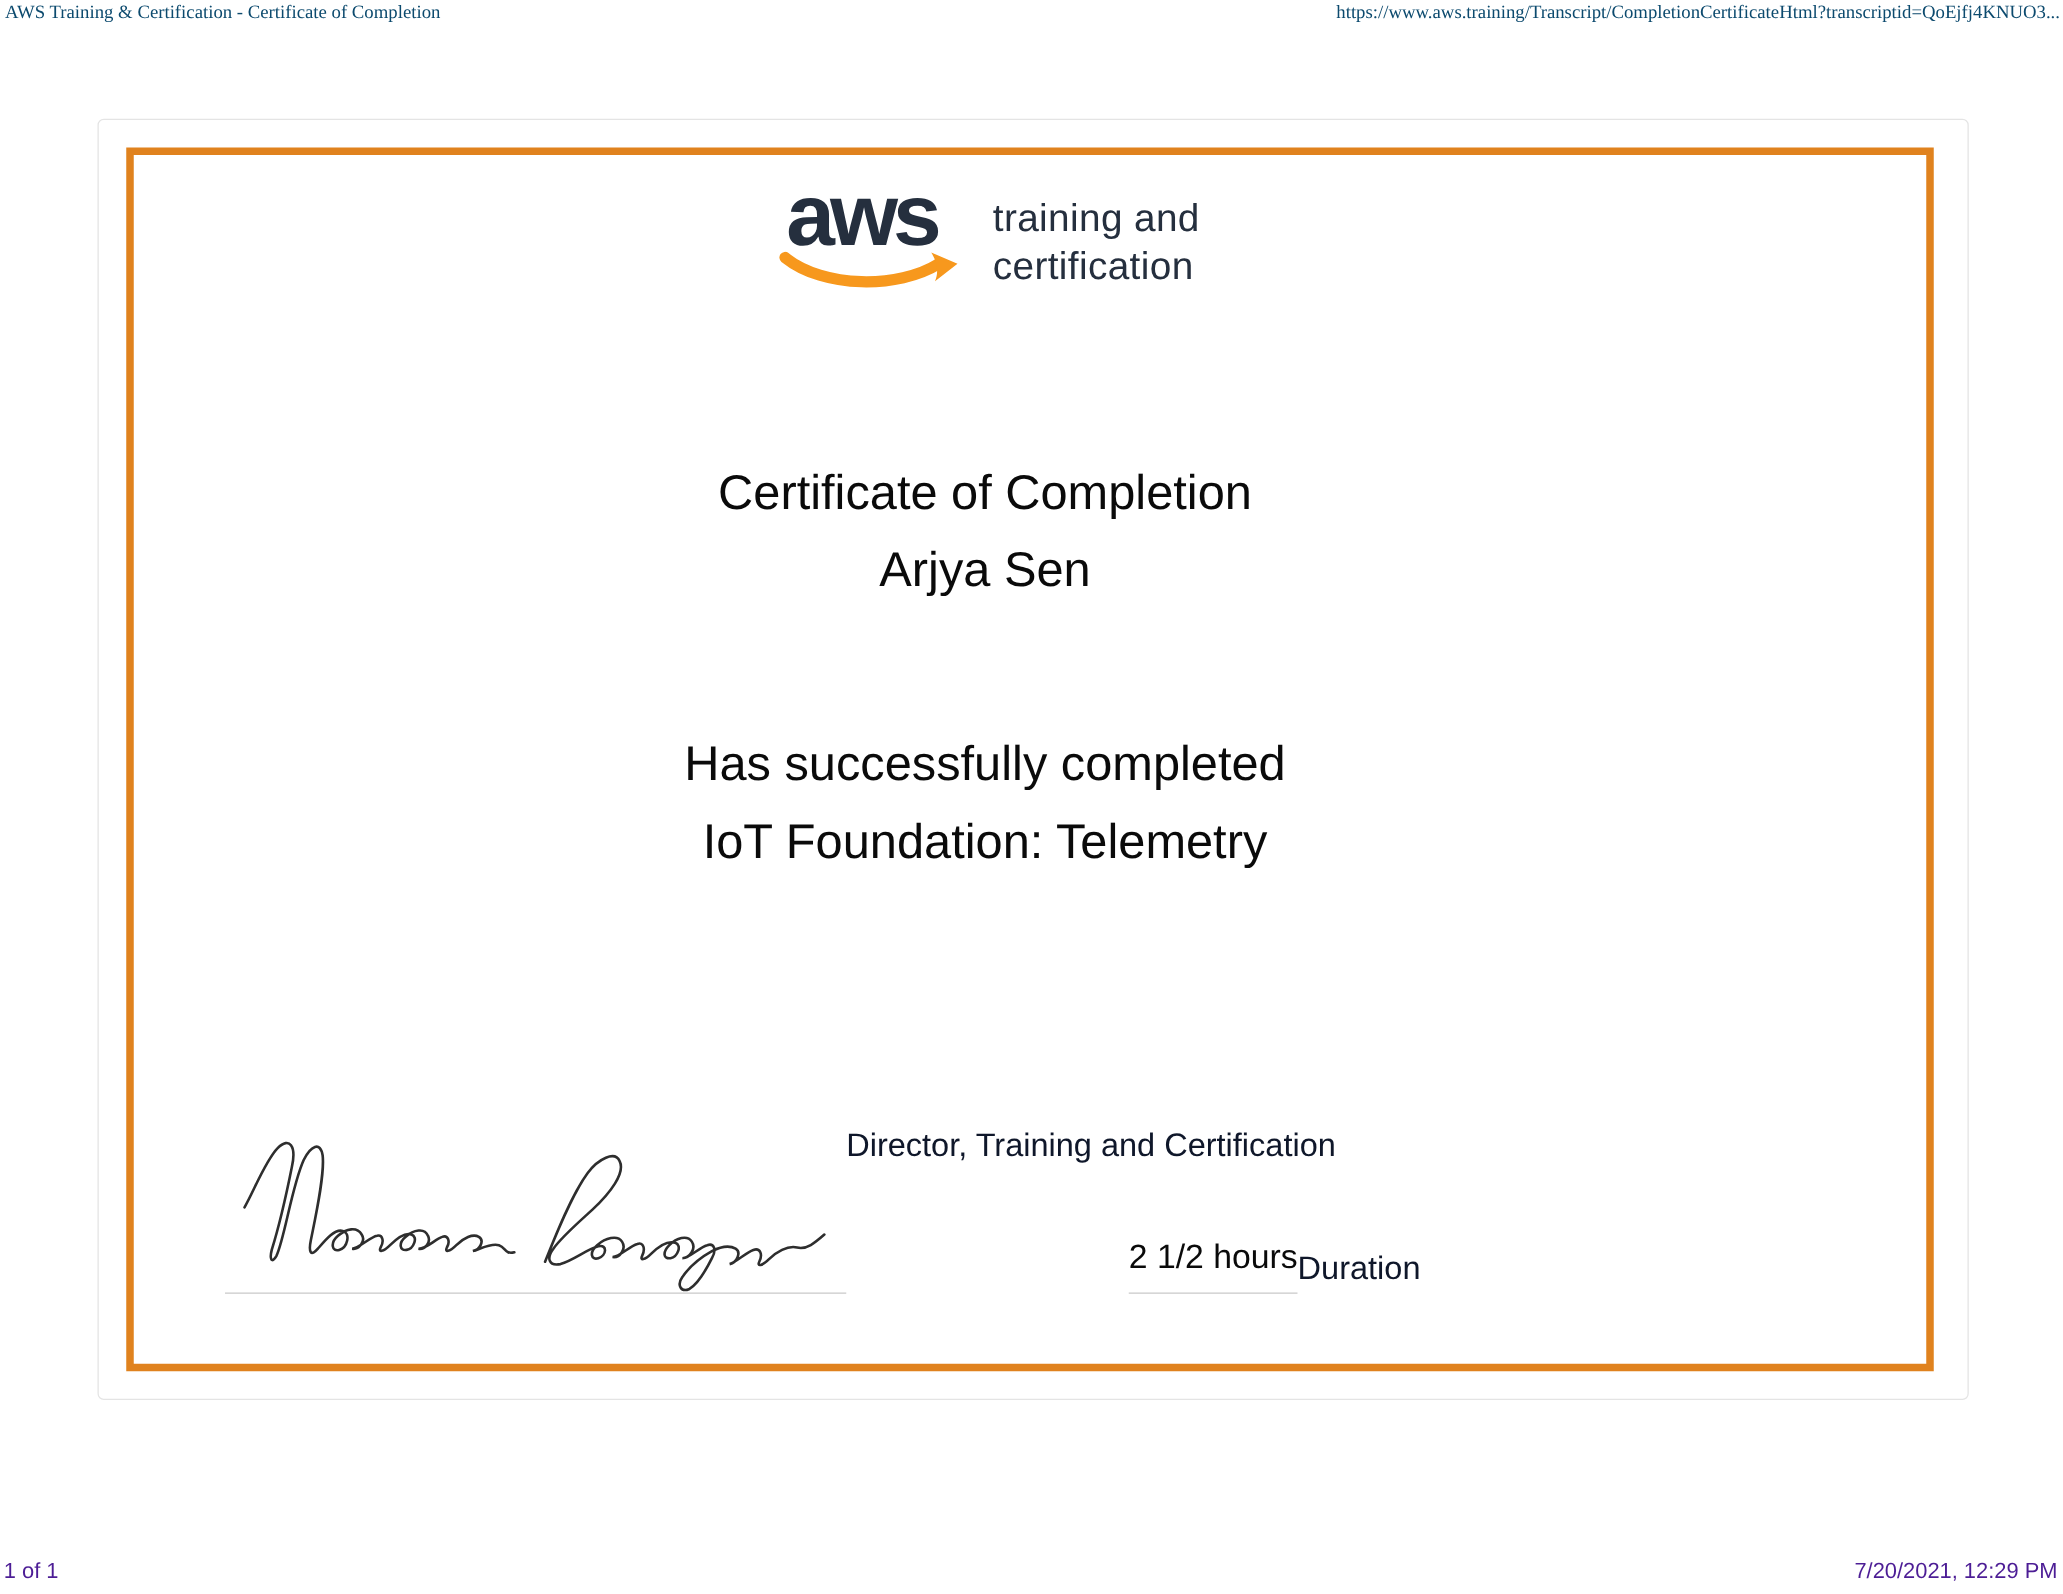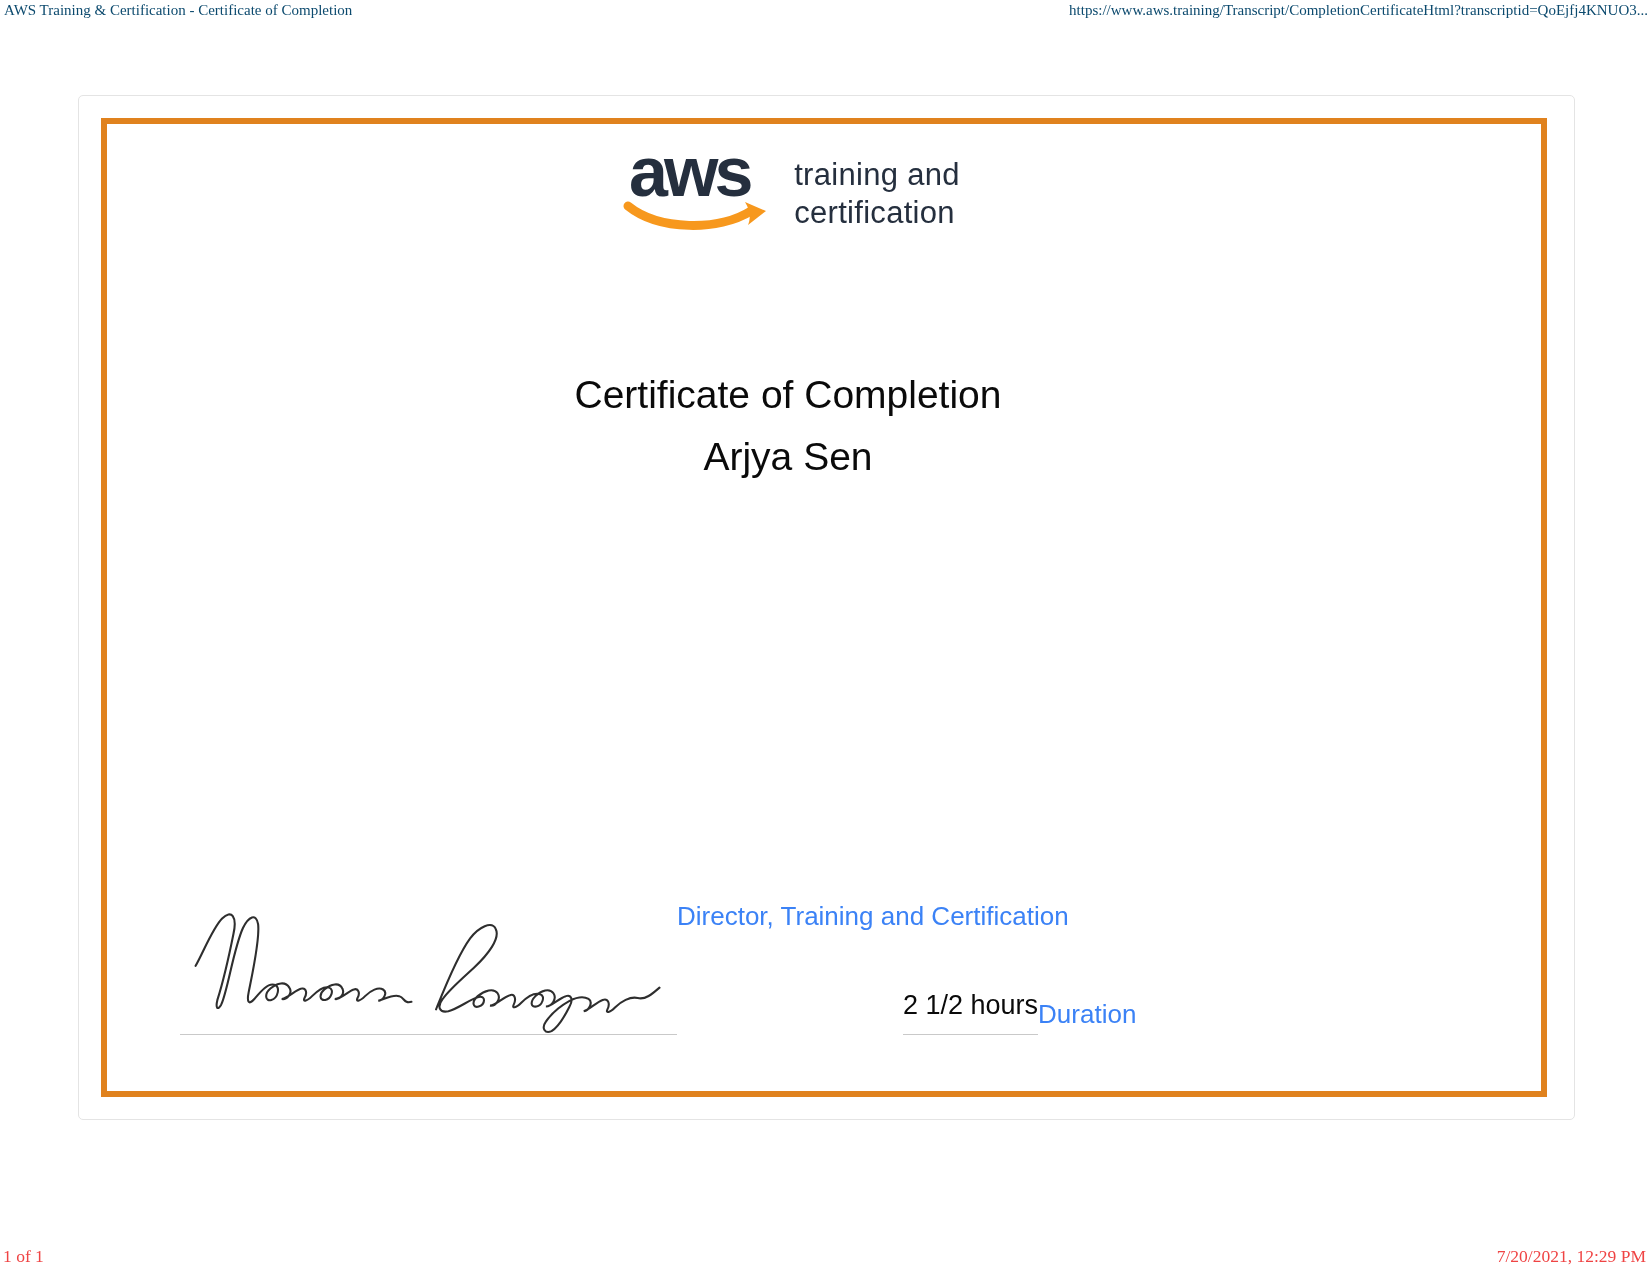--- a/index.html
+++ b/index.html
@@ -11,21 +11,21 @@
   
   .print-header{
     position:absolute;top:2px;left:4px;right:2px;
     display:flex;justify-content:space-between;align-items:flex-start;
     font-family:Liberation Serif, serif;font-size:15px;color:#0c4a6e;
     white-space:nowrap;
   }
   .print-footer{
     position:absolute;bottom:8px;left:3px;right:4px;
     display:flex;justify-content:space-between;align-items:flex-end;
-    font-family:Liberation Serif, serif;font-size:17.5px;color:#ef4444;gap:22px;
+    font-family:Liberation Sans, sans-serif;font-size:17.5px;color:#4c1d95;gap:22px;
   }
 
   
   .card{
     position:absolute;left:78px;top:95px;width:1497px;height:1025px;
     box-sizing:border-box;border:1px solid #e4e4e4;border-radius:5px;background:#fff;
   }
   .frame{
     position:absolute;left:22px;top:22px;right:27px;bottom:22px;
     border:6px solid #e0821e;
@@ -66,21 +66,21 @@
   .col{display:flex;flex-direction:row;}
   .col-sig{width:497px;margin-left:73px;}
   .col-dur{width:164px;margin-left:226px;}
   .col-date{width:230px;margin-left:107px;}
   .col-line{border-bottom:1px solid #c9c9c9;}
   .sig-svg{display:block;width:497px;height:142px;}
   .col-value{
     text-align:center;font-size:27px;color:#0a0a0a;padding-bottom:13px;white-space:nowrap;
   }
   .col-label{
-    text-align:center;font-size:26px;color:#3b82f6;margin-top:9px;white-space:nowrap;
+    text-align:center;font-size:26px;color:#0f172a;margin-top:9px;white-space:nowrap;
   }
 </style>
 </head>
 <body>
 
 <div class="print-header">
   <span>AWS Training &amp; Certification - Certificate of Completion</span>
   <span>https://www.aws.training/Transcript/CompletionCertificateHtml?transcriptid=QoEjfj4KNUO3...</span>
 </div>
 
@@ -100,20 +100,24 @@
           <div>training and</div>
           <div>certification</div>
         </div>
       </div>
 
       <div class="heading-block hb-1">
         <div>Certificate of Completion</div>
         <div>Arjya Sen</div>
       </div>
 
+      <div class="heading-block hb-2">
+        <div>Has successfully completed</div>
+        <div>IoT Foundation: Telemetry</div>
+      </div>
 
       <div class="bottom-row">
 
         <div class="col col-sig">
           <div class="col-line">
             <svg class="sig-svg" viewBox="0 0 500 150" preserveAspectRatio="xMidYMax meet">
               <g fill="none" stroke="#2e2e2e" stroke-width="2.2" stroke-linecap="round">
                 <path d="M4,78 C12,64 22,38 32,28 C42,18 48,26 44,44
                          C40,64 32,98 27,114 C25,122 27,126 31,119
                          C38,104 44,60 54,38 C60,26 68,22 70,34

